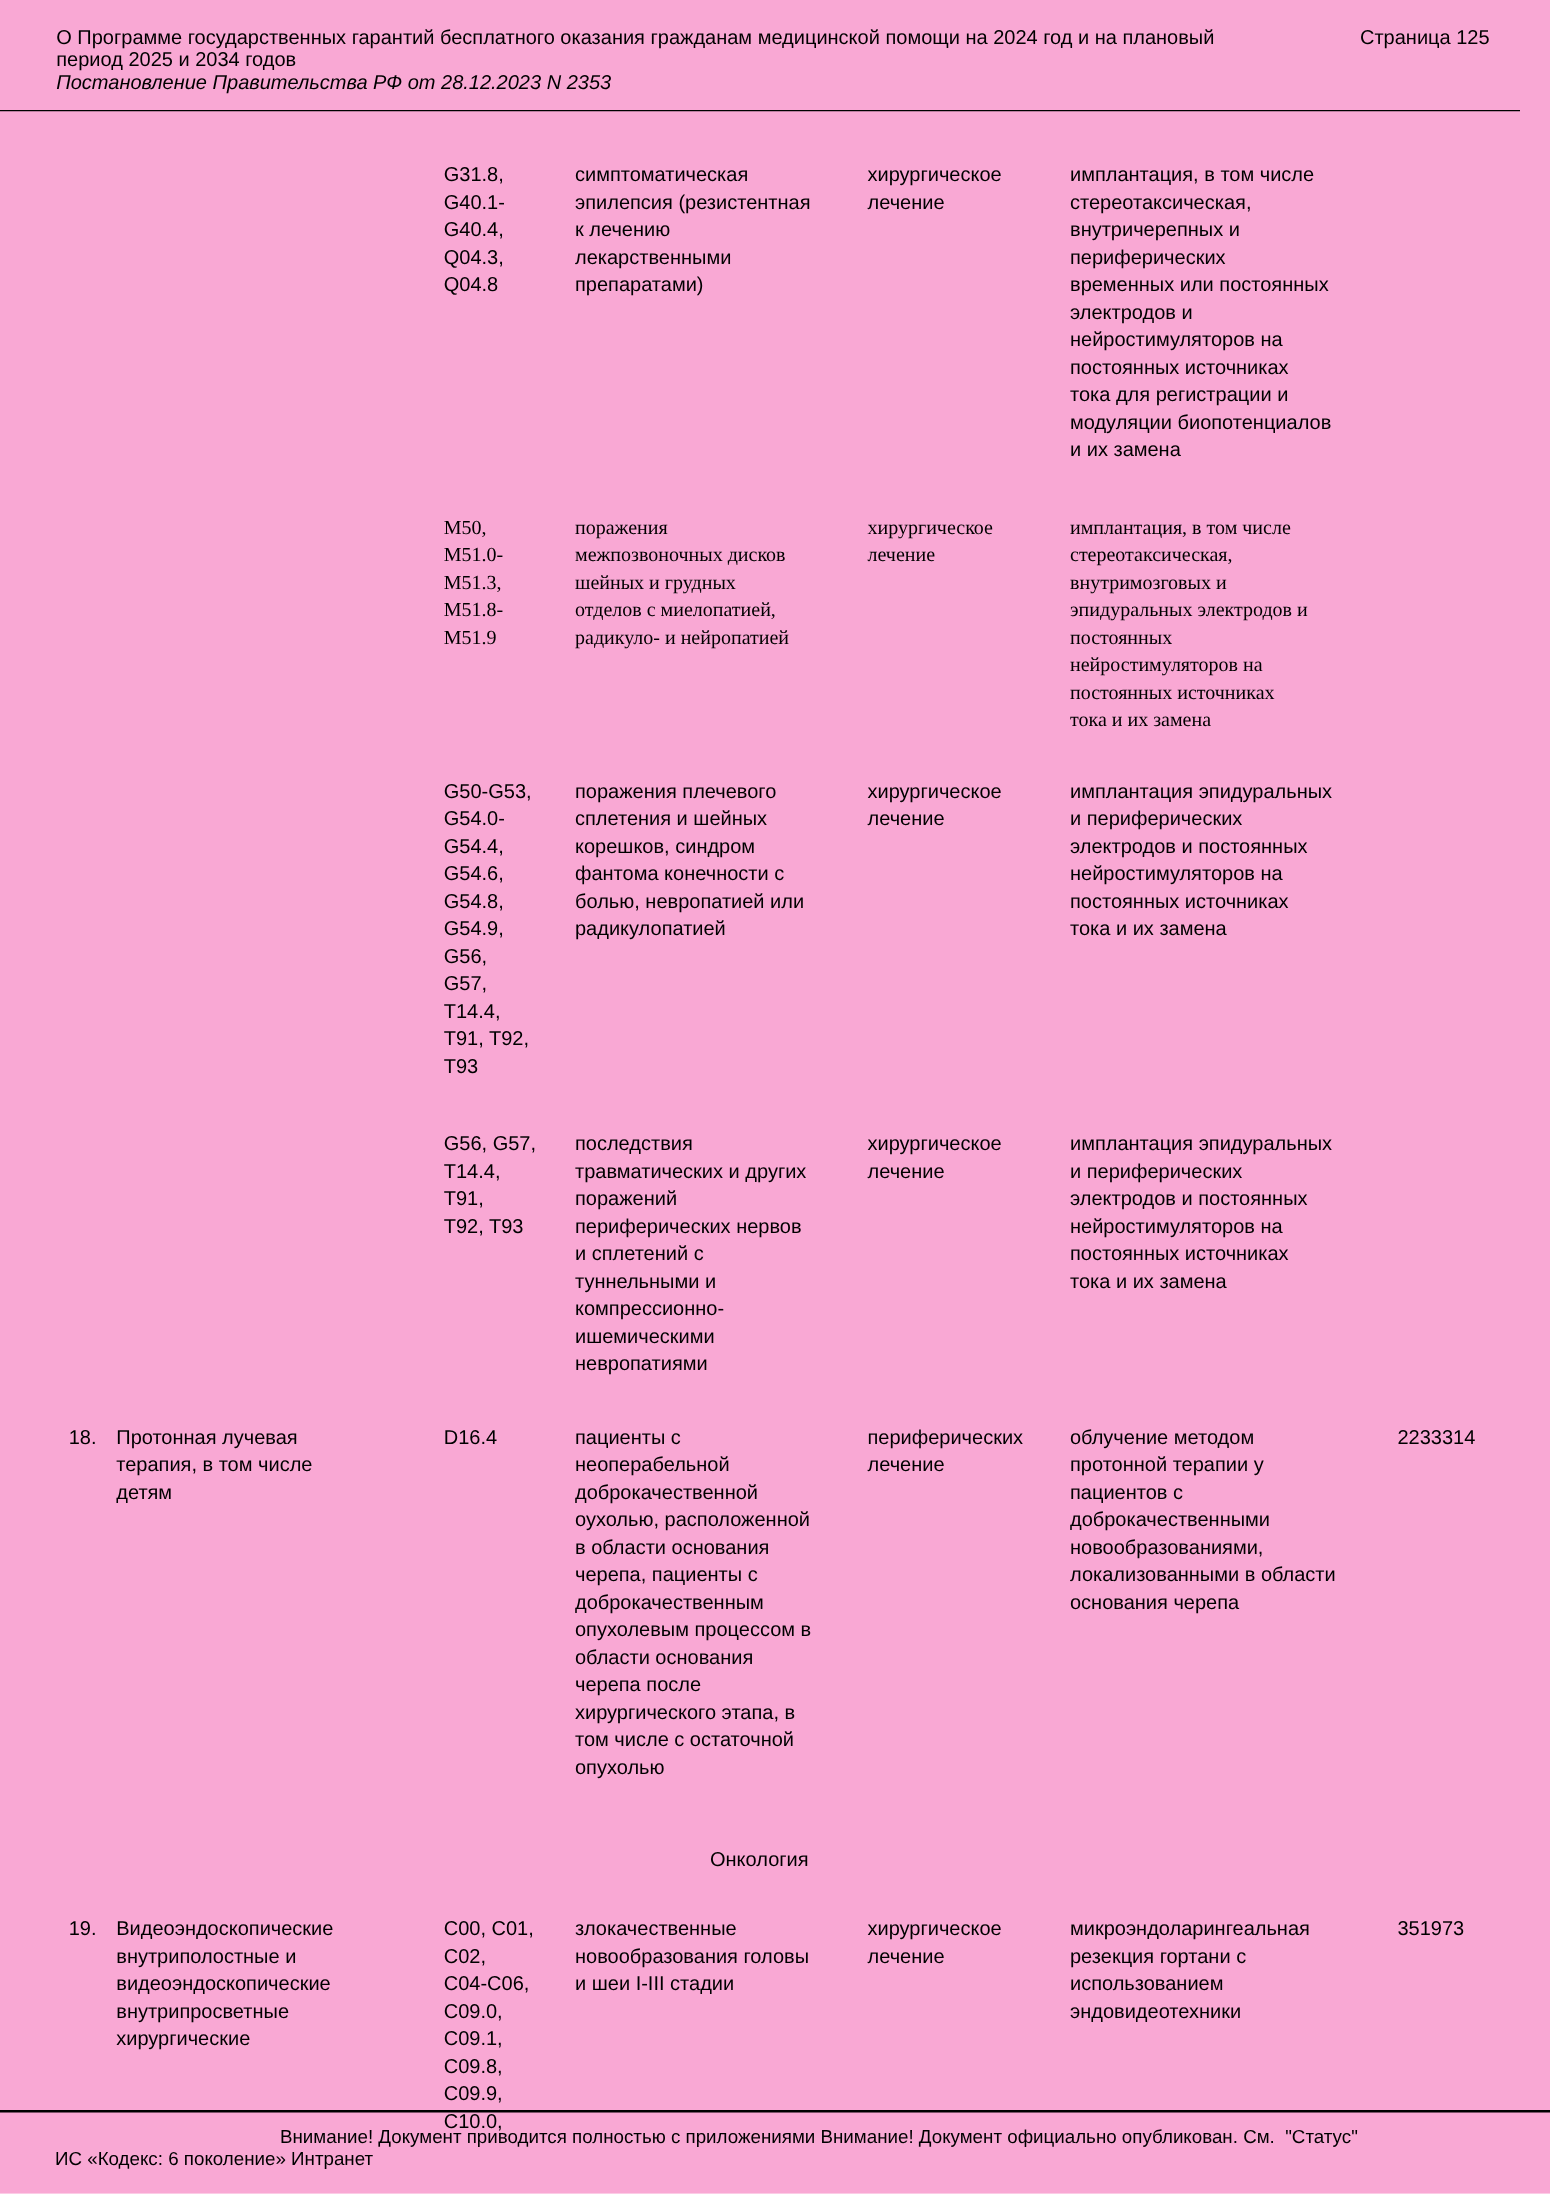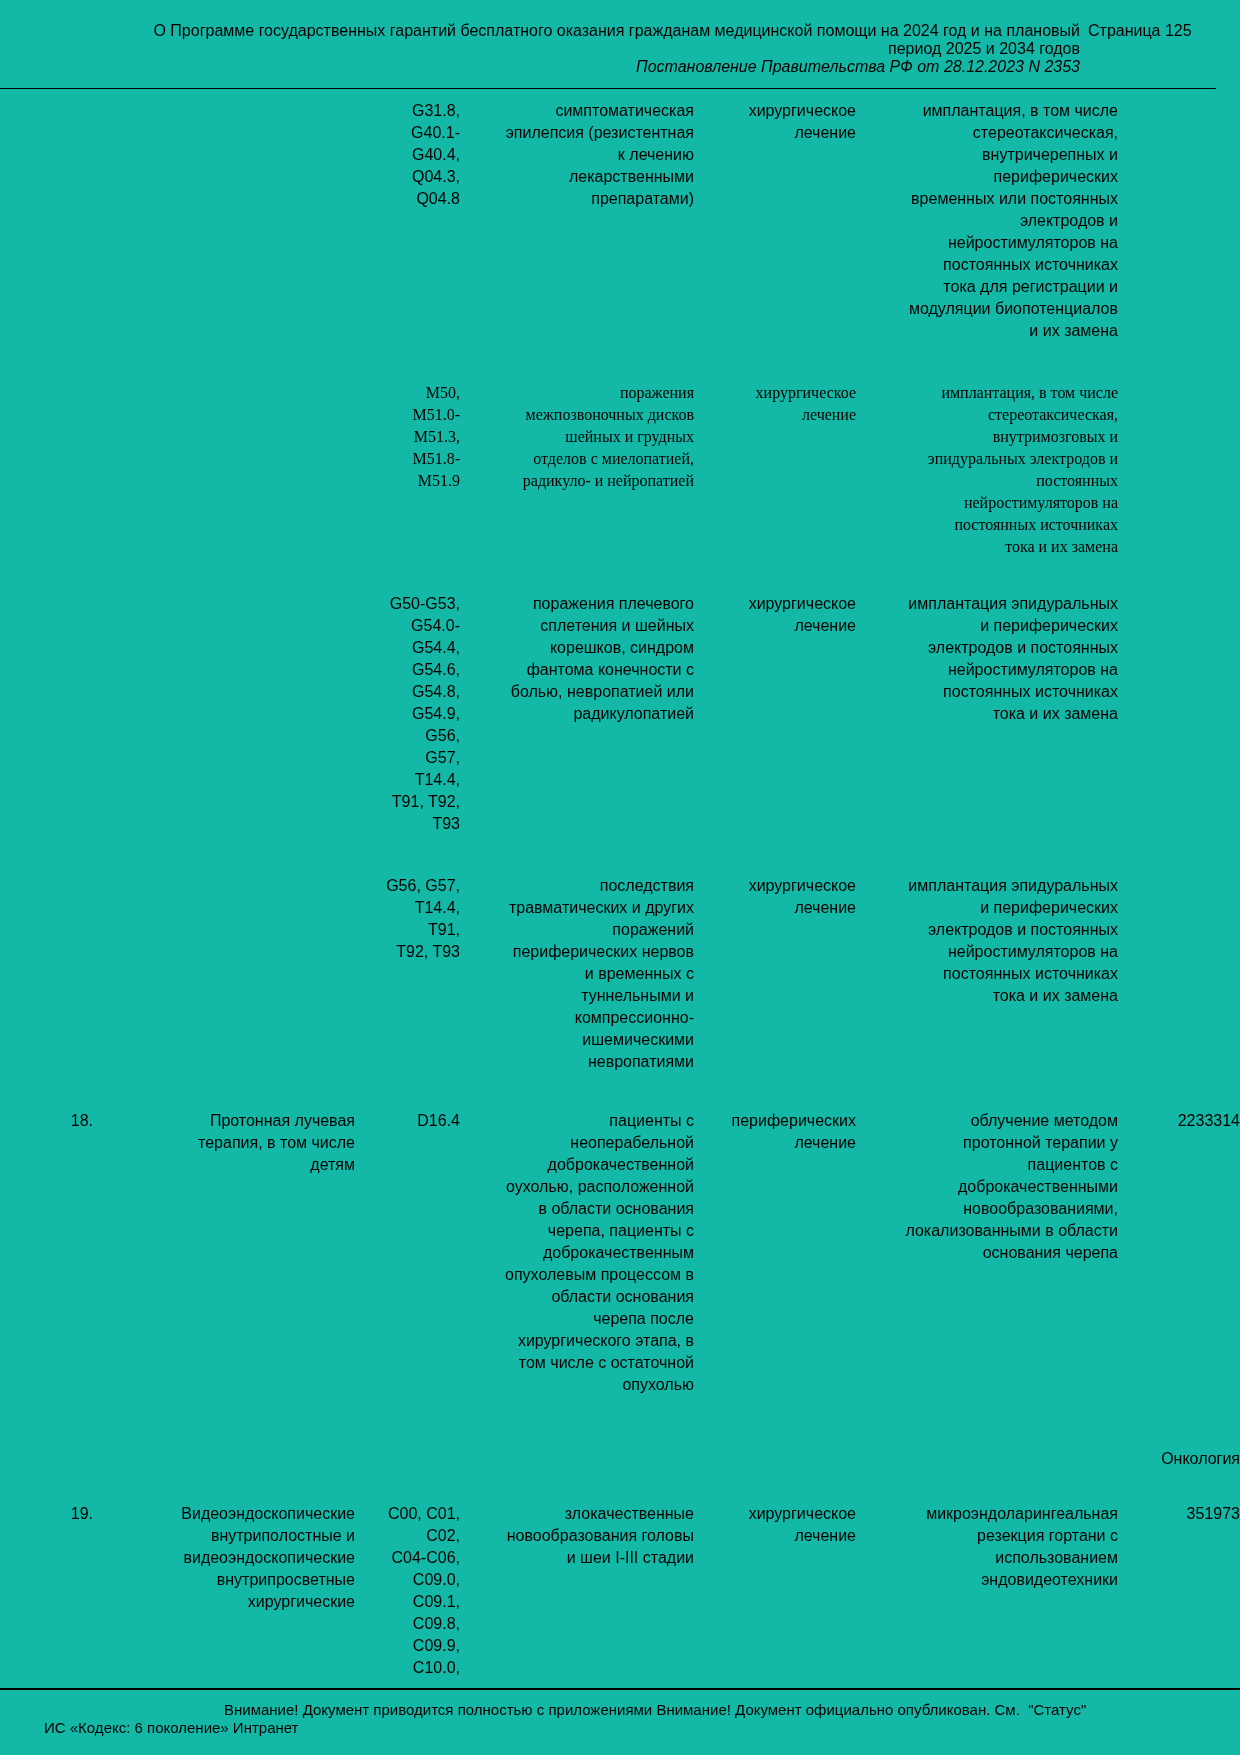--- a/index.html
+++ b/index.html
@@ -1,24 +1,23 @@
 <!DOCTYPE html>
 <html><head>
 <meta charset="utf-8">
 <style>
   html, body { margin: 0; padding: 0; background: #ffffff; }
   .page {
     position: relative;
     width: 1240px;
     height: 1755px;
-    background: #14b8a6;
+    background: #f9a8d4;
     color: #000000;
     font-family: "Liberation Sans", "DejaVu Sans", sans-serif;
     overflow: hidden;
-    text-align: right;
   }
   
   .doc-header {
     position: absolute;
     top: 22px; left: 45px; right: 160px;
     font-size: 16px; line-height: 18px;
   }
   .doc-header .decree { font-style: italic; }
   .page-label {
     position: absolute;
@@ -40,20 +39,21 @@
   .tbl {
     position: absolute;
     top: 100px; left: 0; right: 0;
     font-size: 16px; line-height: 22px;
   }
   .trow {
     display: grid;
     grid-template-columns: 38px 262px 105px 234px 162px 262px 1fr;
     padding-left: 55px;
     align-items: start;
+    margin-top: 30px;
   }
   .trow > div { white-space: pre-line; }
   .m-r1  { margin-bottom: 40px; }
   .m-r2  { margin-bottom: 35px; font-family: Liberation Serif, serif; }
   .m-r3  { margin-bottom: 40px; }
   .m-r4  { margin-bottom: 37px; }
   .m-r18 { margin-bottom: 52px; }
   .sec-heading {
     margin-left: 568px;
     margin-bottom: 33px;
@@ -179,21 +179,21 @@
       <div></div>
       <div></div>
       <div>G56, G57,
 T14.4,
 T91,
 T92, T93</div>
       <div>последствия
 травматических и других
 поражений
 периферических нервов
-и временных с
+и сплетений с
 туннельными и
 компрессионно-
 ишемическими
 невропатиями</div>
       <div>хирургическое
 лечение</div>
       <div>имплантация эпидуральных
 и периферических
 электродов и постоянных
 нейростимуляторов на

